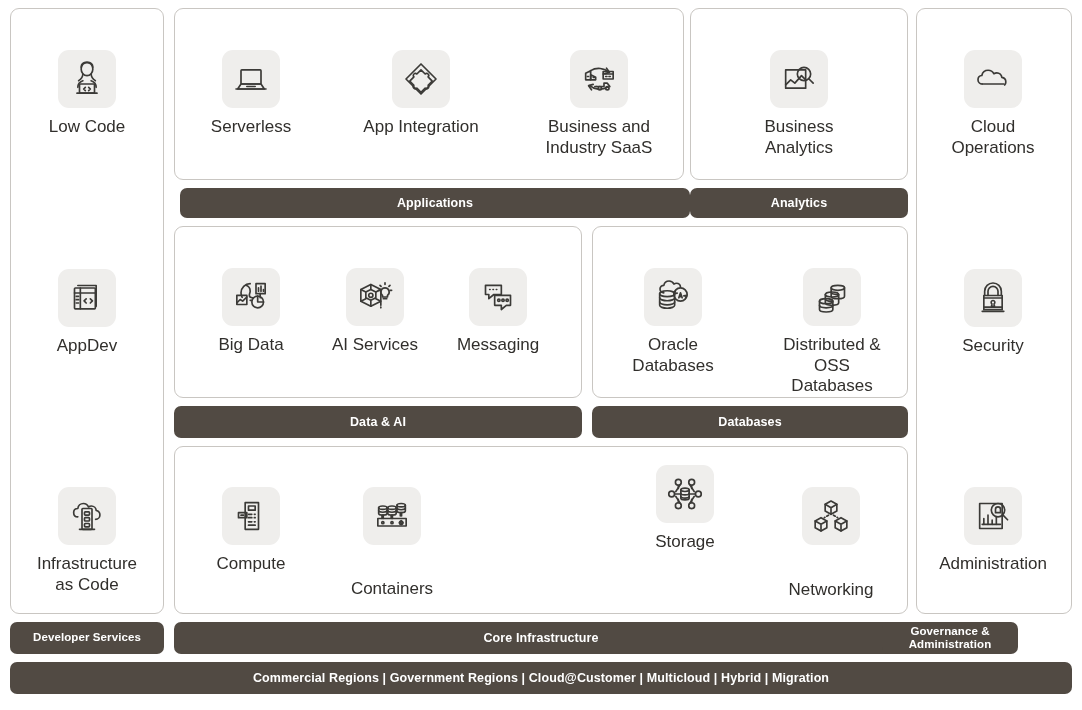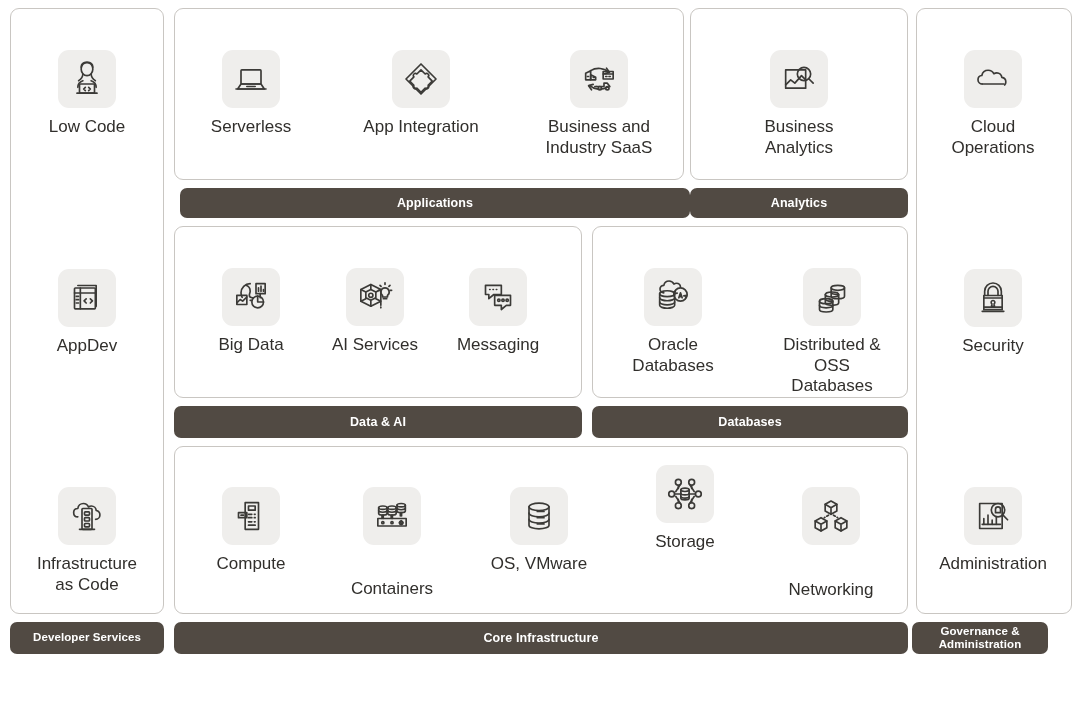--- a/index.html
+++ b/index.html
@@ -335,32 +335,20 @@
         <rect x="7" y="27" width="34" height="9"></rect>
         <circle cx="13" cy="32" r="1.3"></circle>
         <circle cx="24" cy="32" r="1.3"></circle>
         <circle cx="35" cy="32" r="2"></circle>
         <path d="M35 29.5v1M35 33.5v1M33 32h1M36 32h1"></path>
       </svg>
     </span>
     <span class="caption">Containers</span>
   </div>
 
-  <div class="cell" style="left:479px; top:487px;">
-    <span class="tile">
-      <svg viewBox="0 0 48 48" fill="none" stroke="#3b3a37" stroke-width="2" stroke-linecap="round" stroke-linejoin="round">
-        <ellipse cx="24" cy="13" rx="12" ry="4.5"></ellipse>
-        <path d="M12 13v22c0 2.5 5.4 4.5 12 4.5s12-2 12-4.5V13"></path>
-        <path d="M12 20.5c0 2.5 5.4 4.5 12 4.5s12-2 12-4.5"></path>
-        <path d="M12 28c0 2.5 5.4 4.5 12 4.5s12-2 12-4.5"></path>
-        <path d="M22 18.5h8M22 26h8M22 33.5h8"></path>
-      </svg>
-    </span>
-    <span class="caption">OS, VMware</span>
-  </div>
 
   <div class="cell" style="left:625px; top:465px;">
     <span class="tile">
       <svg viewBox="0 0 48 48" fill="none" stroke="#3b3a37" stroke-width="2" stroke-linecap="round" stroke-linejoin="round">
         <ellipse cx="24" cy="19" rx="5" ry="2"></ellipse>
         <path d="M19 19v10c0 1.1 2.2 2 5 2s5-.9 5-2V19"></path>
         <path d="M19 23c0 1.1 2.2 2 5 2s5-.9 5-2M19 27c0 1.1 2.2 2 5 2s5-.9 5-2"></path>
         <circle cx="16" cy="10" r="3.5"></circle>
         <circle cx="32" cy="10" r="3.5"></circle>
         <circle cx="16" cy="38" r="3.5"></circle>
@@ -427,19 +415,22 @@
         <path d="M13 34v-7M18 34v-11M23 34v-5M28 34v-9"></path>
         <path d="M11 34h22"></path>
         <circle cx="30" cy="17" r="8"></circle>
         <path d="M36 23l5.5 5.5"></path>
         <path d="M27 20v-4a3 3 0 0 1 6 0v4z"></path>
       </svg>
     </span>
     <span class="caption">Administration</span>
   </div>
 
-  <div class="bar two-line" style="left:912px; top:622px; width:136px; height:32px;">
+  <div class="bar two-line" style="left:882px; top:622px; width:136px; height:32px;">
     <span>Governance &amp;
 Administration</span>
   </div>
 
+  <div class="bar" style="left:10px; top:662px; width:1062px; height:32px;">
+    <span>Commercial Regions  |  Government Regions  |  Cloud@Customer  |  Multicloud  |  Hybrid  |  Migration</span>
+  </div>
 
 </div>
 
 </body></html>

